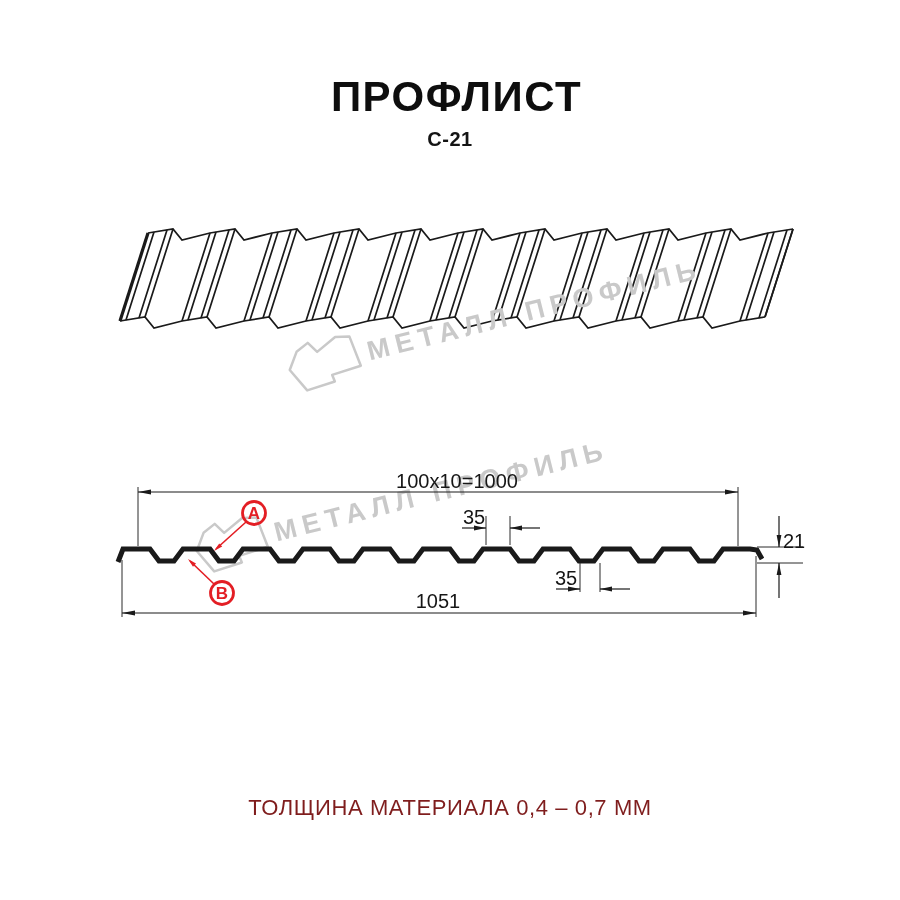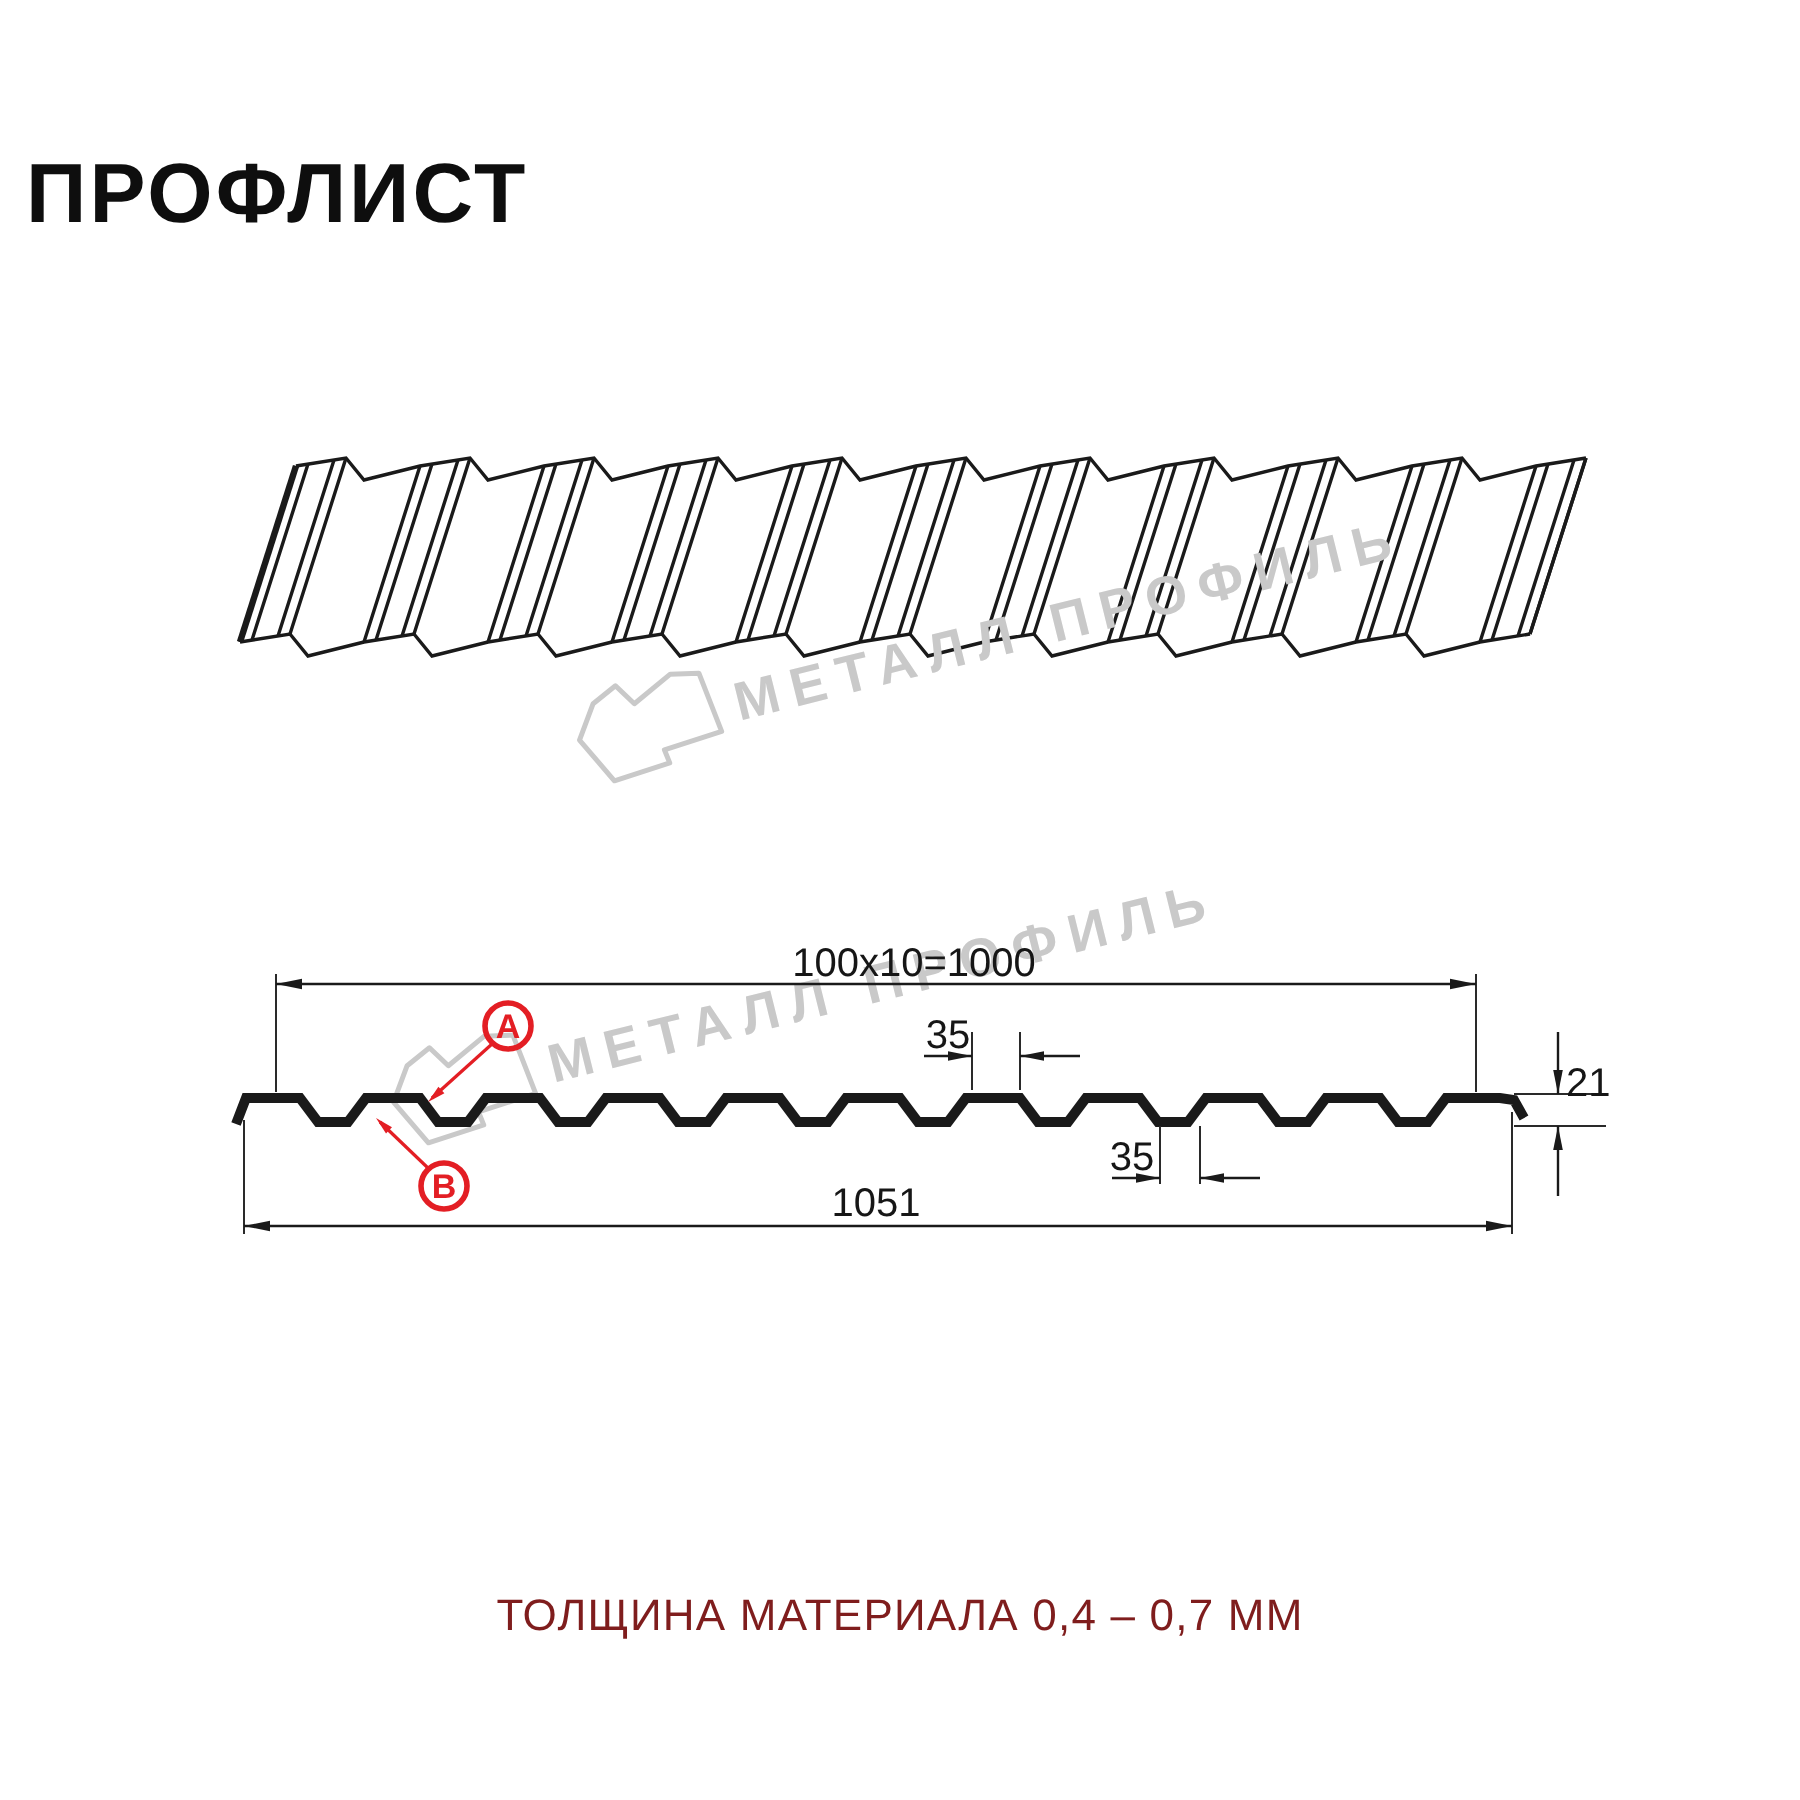--- a/index.html
+++ b/index.html
@@ -1,21 +1,21 @@
 <!DOCTYPE html>
 <html style="--line: #1a1a1a; --red: #e31e24; --wm: #c9c9c9;"><head>
 <meta charset="utf-8">
 <style>
   html,body{margin:0;padding:0;background:#ffffff;}
   .canvas{
     position:relative;width:900px;height:900px;background:#fff;overflow:hidden;
     font-family:"Liberation Sans",sans-serif;
   }
   .page-title{
-    position:absolute;top:76px;left:0;right:0;text-align:left;
+    position:absolute;top:76px;left:0;right:0;text-align:center;
     font-size:42px;font-weight:bold;letter-spacing:1.5px;color:#0e0e0e;line-height:1;padding-left:13px;
   }
   .page-subtitle{
     position:absolute;top:129px;left:0;right:0;text-align:center;
     font-size:20px;font-weight:600;letter-spacing:0.5px;color:#141414;line-height:1;
   }
   .footer-note{
     position:absolute;top:797px;left:0;right:0;text-align:center;
     font-size:22px;font-weight:500;letter-spacing:0.6px;color:#7f1d1d;line-height:1;
   }
@@ -31,20 +31,21 @@
   .wm-text{font-family:"Liberation Sans",sans-serif;font-size:27px;font-weight:bold;
            letter-spacing:6px;fill:var(--wm,#c9c9c9);}
   .wm-logo{stroke:var(--wm,#c9c9c9);stroke-width:2.5;fill:none;stroke-linejoin:round;}
 </style>
 </head>
 <body>
 
 <div class="canvas">
 
   <div class="page-title">ПРОФЛИСТ</div>
+  <div class="page-subtitle">С-21</div>
 
   <svg width="900" height="900" viewBox="0 0 900 900">
 
     <g>
       <path id="sheet-far-edge" class="ink" stroke-width="1.7" d="M 148 233 L 173 229 L 182 240 L 210 233 L 210 233 L 235 229 L 244 240 L 272 233 L 272 233 L 297 229 L 306 240 L 334 233 L 334 233 L 359 229 L 368 240 L 396 233 L 396 233 L 421 229 L 430 240 L 458 233 L 458 233 L 483 229 L 492 240 L 520 233 L 520 233 L 545 229 L 554 240 L 582 233 L 582 233 L 607 229 L 616 240 L 644 233 L 644 233 L 669 229 L 678 240 L 706 233 L 706 233 L 731 229 L 740 240 L 768 233 L 768 233 L 793 229"></path>
       <path id="sheet-near-edge" class="ink" stroke-width="1.7" d="M 120 321 L 145 317 L 154 328 L 182 321 L 182 321 L 207 317 L 216 328 L 244 321 L 244 321 L 269 317 L 278 328 L 306 321 L 306 321 L 331 317 L 340 328 L 368 321 L 368 321 L 393 317 L 402 328 L 430 321 L 430 321 L 455 317 L 464 328 L 492 321 L 492 321 L 517 317 L 526 328 L 554 321 L 554 321 L 579 317 L 588 328 L 616 321 L 616 321 L 641 317 L 650 328 L 678 321 L 678 321 L 703 317 L 712 328 L 740 321 L 740 321 L 765 317"></path>
       <path id="sheet-walls" class="ink" stroke-width="1.7" d="M 148 233 L 120 321 M 154 232 L 126 320 M 167 230 L 139 318 M 173 229 L 145 317 M 210 233 L 182 321 M 216 232 L 188 320 M 229 230 L 201 318 M 235 229 L 207 317 M 272 233 L 244 321 M 278 232 L 250 320 M 291 230 L 263 318 M 297 229 L 269 317 M 334 233 L 306 321 M 340 232 L 312 320 M 353 230 L 325 318 M 359 229 L 331 317 M 396 233 L 368 321 M 402 232 L 374 320 M 415 230 L 387 318 M 421 229 L 393 317 M 458 233 L 430 321 M 464 232 L 436 320 M 477 230 L 449 318 M 483 229 L 455 317 M 520 233 L 492 321 M 526 232 L 498 320 M 539 230 L 511 318 M 545 229 L 517 317 M 582 233 L 554 321 M 588 232 L 560 320 M 601 230 L 573 318 M 607 229 L 579 317 M 644 233 L 616 321 M 650 232 L 622 320 M 663 230 L 635 318 M 669 229 L 641 317 M 706 233 L 678 321 M 712 232 L 684 320 M 725 230 L 697 318 M 731 229 L 703 317 M 768 233 L 740 321 M 774 232 L 746 320 M 787 230 L 759 318 M 793 229 L 765 317 "></path>
       <path id="sheet-left-edge" class="ink" stroke-width="3.2" d="M 148 233 L 120 321"></path>
       <path id="sheet-right-edge" class="ink" stroke-width="1.7" d="M 793 229 L 765 317"></path>
     </g>

